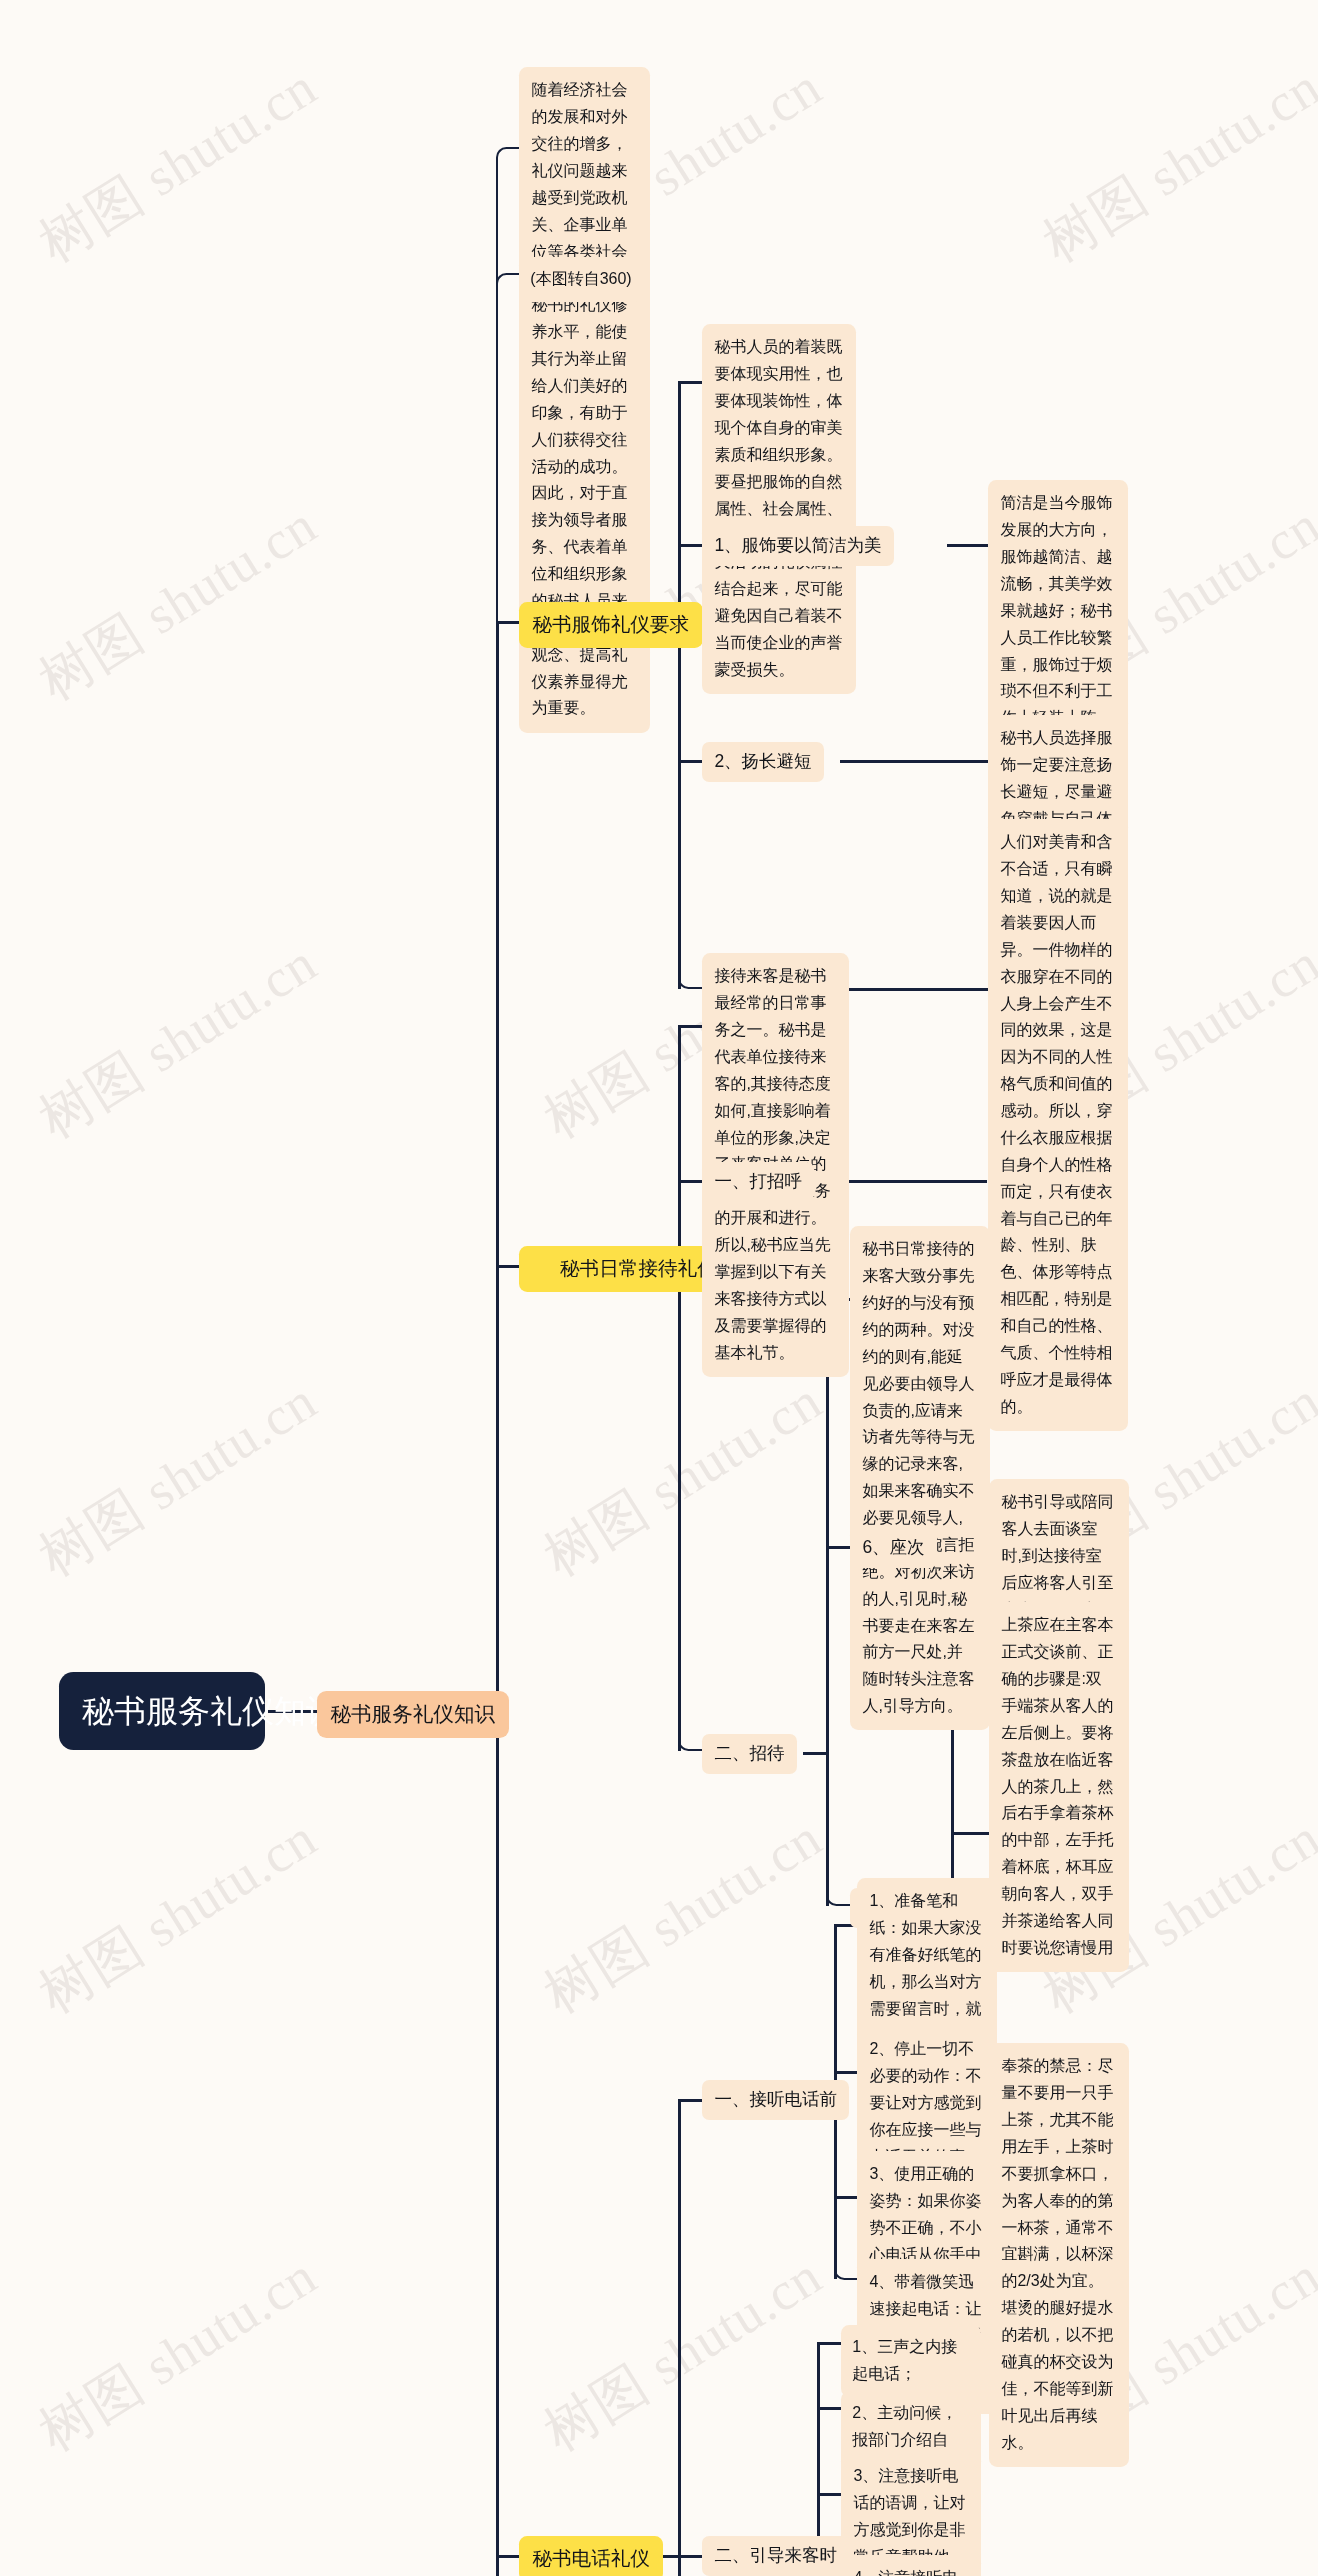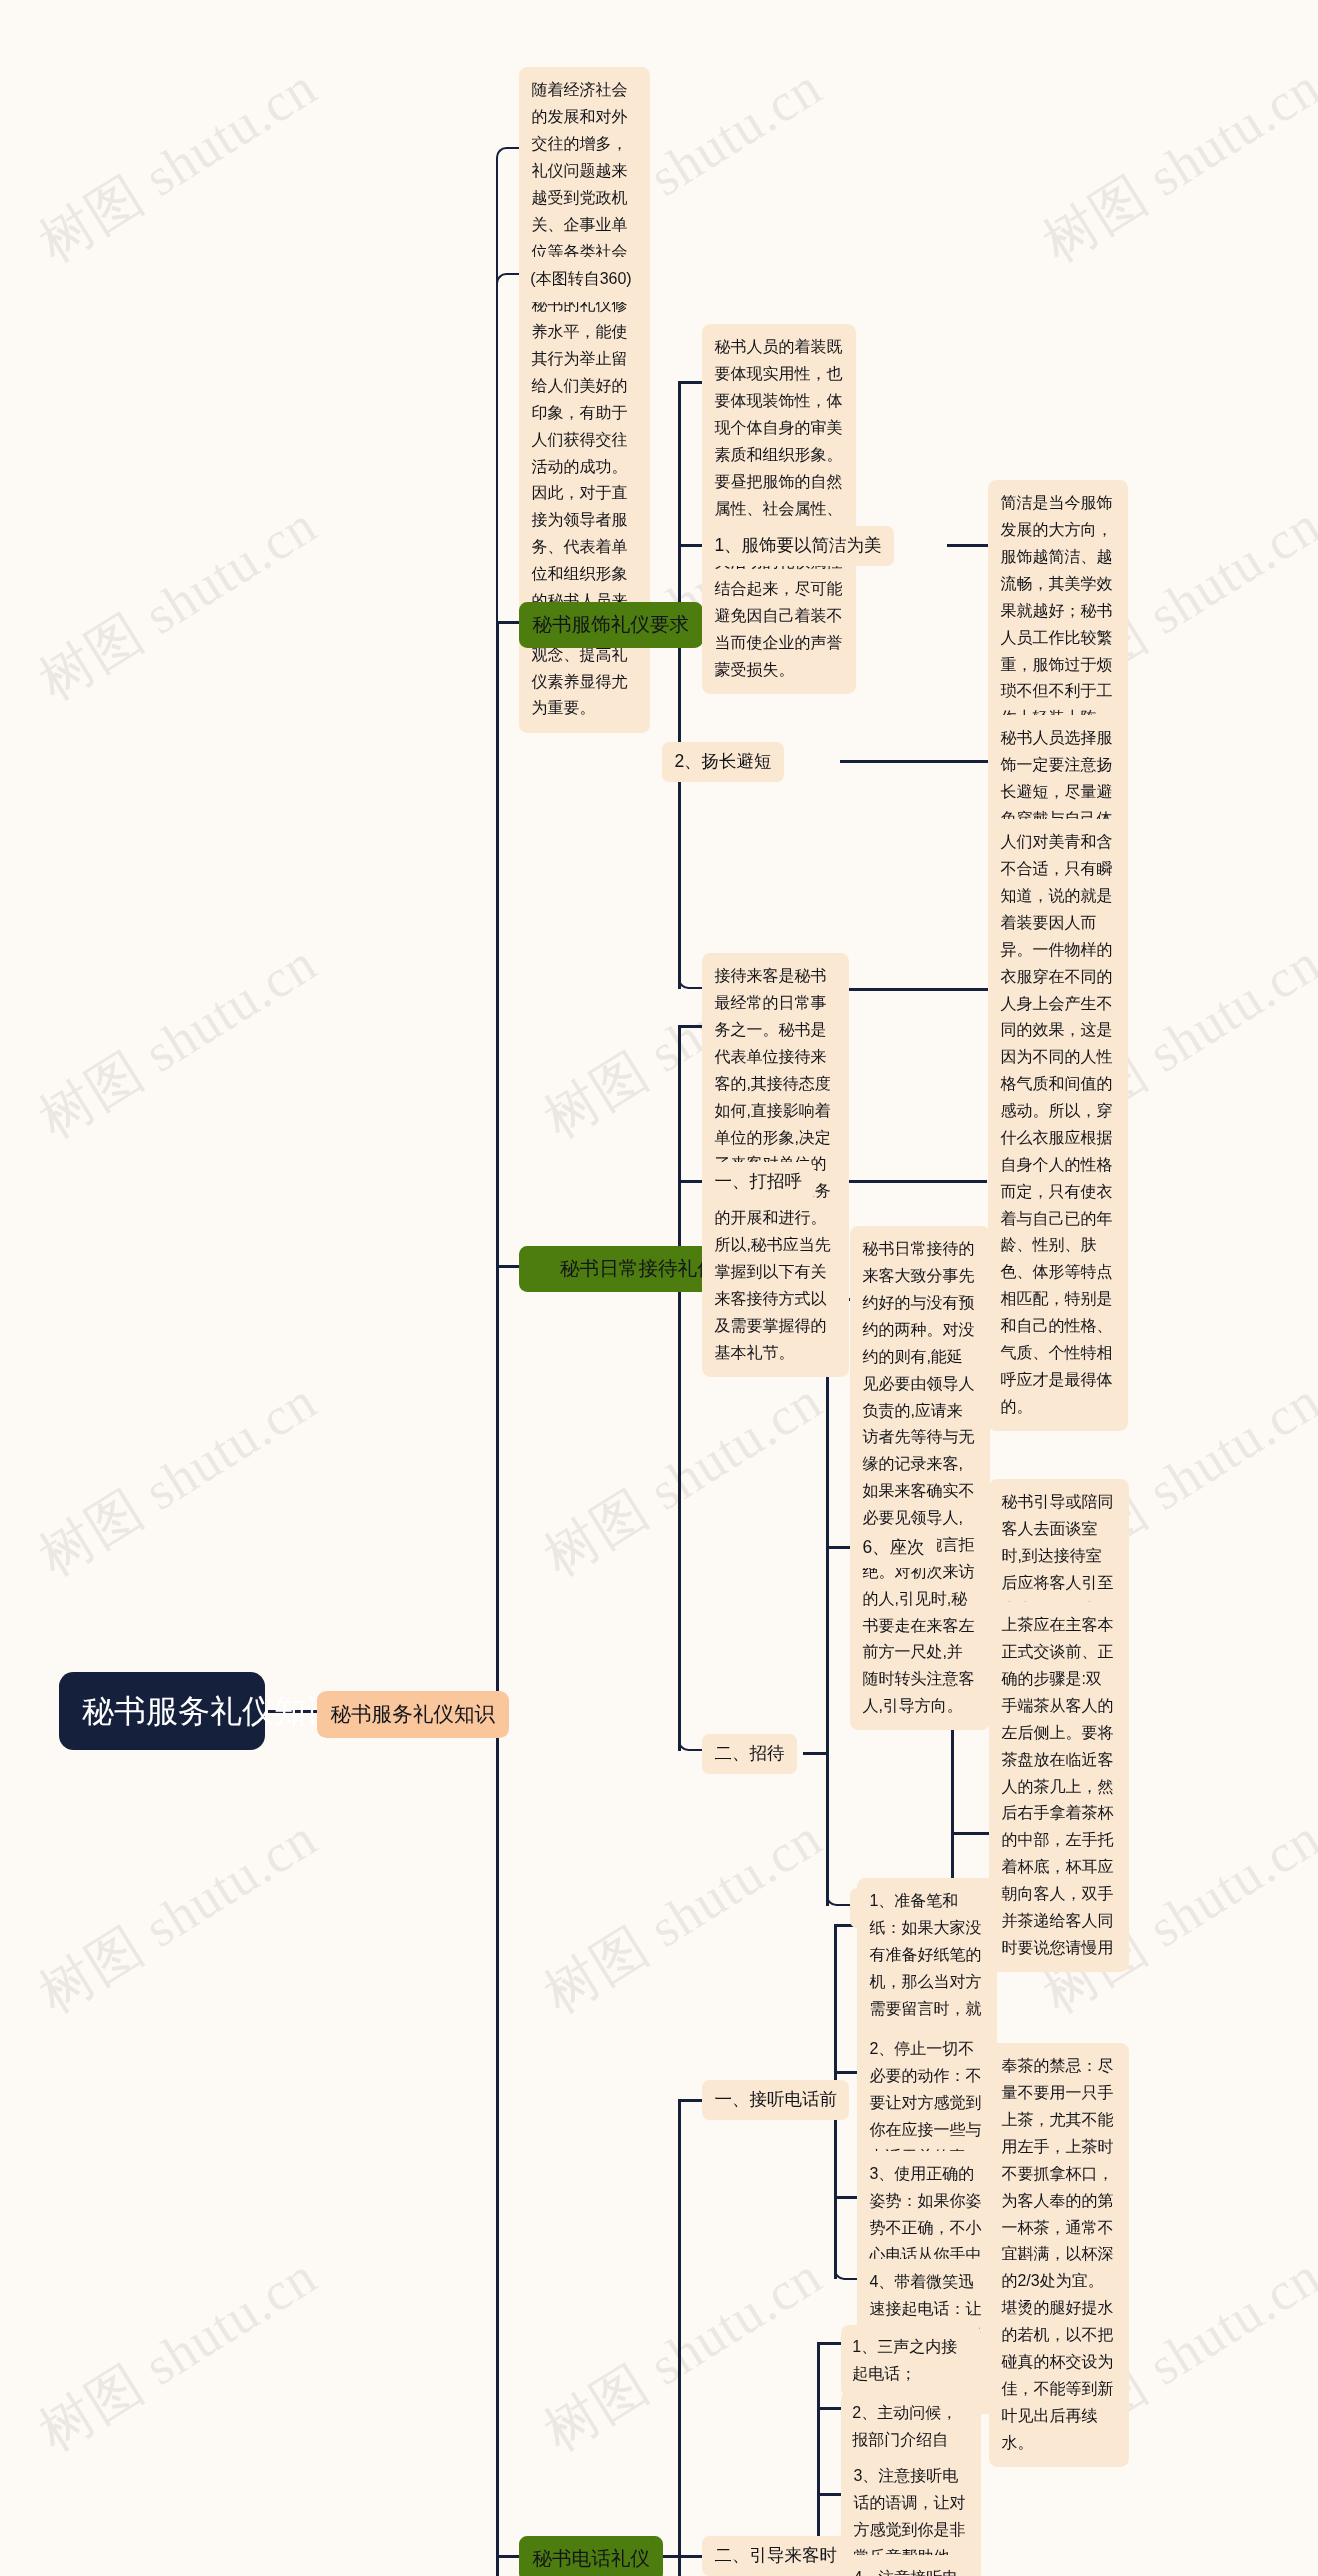--- a/index.html
+++ b/index.html
@@ -71,21 +71,21 @@
   }
   .node.lvl2 {
     background: #fac79c;
     font-size: 20.6px;
     padding: 11.3px 13.4px;
     border-radius: 9.3px;
     white-space: nowrap;
     line-height: 1.2;
   }
   .node.lvl3 {
-    background: #4d7c0f;
+    background: #fde047;
     font-size: 19.6px;
     padding: 11.3px 13.4px;
     border-radius: 8.2px;
     white-space: nowrap;
     line-height: 1.2;
   }
   .node.lvl4 {
     background: #fbe8d3;
     font-size: 17.5px;
     padding: 9.3px 12.4px;
@@ -207,21 +207,21 @@
   <div class="node para" style="left:519px; top:67px; width:131px;">随着经济社会的发展和对外交往的增多，礼仪问题越来越受到党政机关、企事业单位等各类社会组织的重视。秘书的礼仪修养水平，能使其行为举止留给人们美好的印象，有助于人们获得交往活动的成功。因此，对于直接为领导者服务、代表着单位和组织形象的秘书人员来说，增强礼仪观念、提高礼仪素养显得尤为重要。</div>
 
   <div class="node leaf" style="left:519px; top:257px;">(本图转自360)</div>
 
   <div class="node lvl3" style="left:519px; top:602px;">秘书服饰礼仪要求</div>
   <div class="node para" style="left:702px; top:324px; width:154px;">秘书人员的着装既要体现实用性，也要体现装饰性，体现个体自身的审美素质和组织形象。要昼把服饰的自然属性、社会属性、情感属性与秘书公关活动的礼仪属性结合起来，尽可能避免因自己着装不当而使企业的声誉蒙受损失。</div>
 
   <div class="node lvl4" style="left:702px; top:526px;">1、服饰要以简洁为美</div>
   <div class="node para" style="left:988px; top:480px; width:140px;">简洁是当今服饰发展的大方向，服饰越简洁、越流畅，其美学效果就越好；秘书人员工作比较繁重，服饰过于烦琐不但不利于工作上轻装上阵，还会让人当做花瓶摆设看待。而简洁的服饰则会给人一种轻松、明快之感，有利于人际间的沟通。</div>
 
-  <div class="node lvl4" style="left:662px; top:742px;text-align:center;">2、扬长避短</div>
+  <div class="node lvl4" style="left:702px; top:742px;text-align:center;">2、扬长避短</div>
   <div class="node para" style="left:988px; top:715px; width:140px;">秘书人员选择服饰一定要注意扬长避短，尽量避免穿戴与自己体形不协调的服饰，这样才能充分展示自己身材的长处，使自己在满面自信地出现在各种社交场合。</div>
 
   <div class="node lvl4" style="left:702px; top:970px;">3、体现个性</div>
   <div class="node para" style="left:988px; top:819px; width:140px;">人们对美青和含不合适，只有瞬知道，说的就是着装要因人而异。一件物样的衣服穿在不同的人身上会产生不同的效果，这是因为不同的人性格气质和间值的感动。所以，穿什么衣服应根据自身个人的性格而定，只有使衣着与自己已的年龄、性别、肤色、体形等特点相匹配，特别是和自己的性格、气质、个性特相呼应才是最得体的。</div>
 
   <div class="node lvl3" style="left:519px; top:1246px;padding-left:41px;">秘书日常接待礼仪</div>
   <div class="node para" style="left:702px; top:953px; width:147px;">接待来客是秘书最经常的日常事务之一。秘书是代表单位接待来客的,其接待态度如何,直接影响着单位的形象,决定了来客对单位的印象,关系着业务的开展和进行。所以,秘书应当先掌握到以下有关来客接待方式以及需要掌握得的基本礼节。</div>
 
   <div class="node lvl4" style="left:702px; top:1162px;">一、打招呼</div>
 

